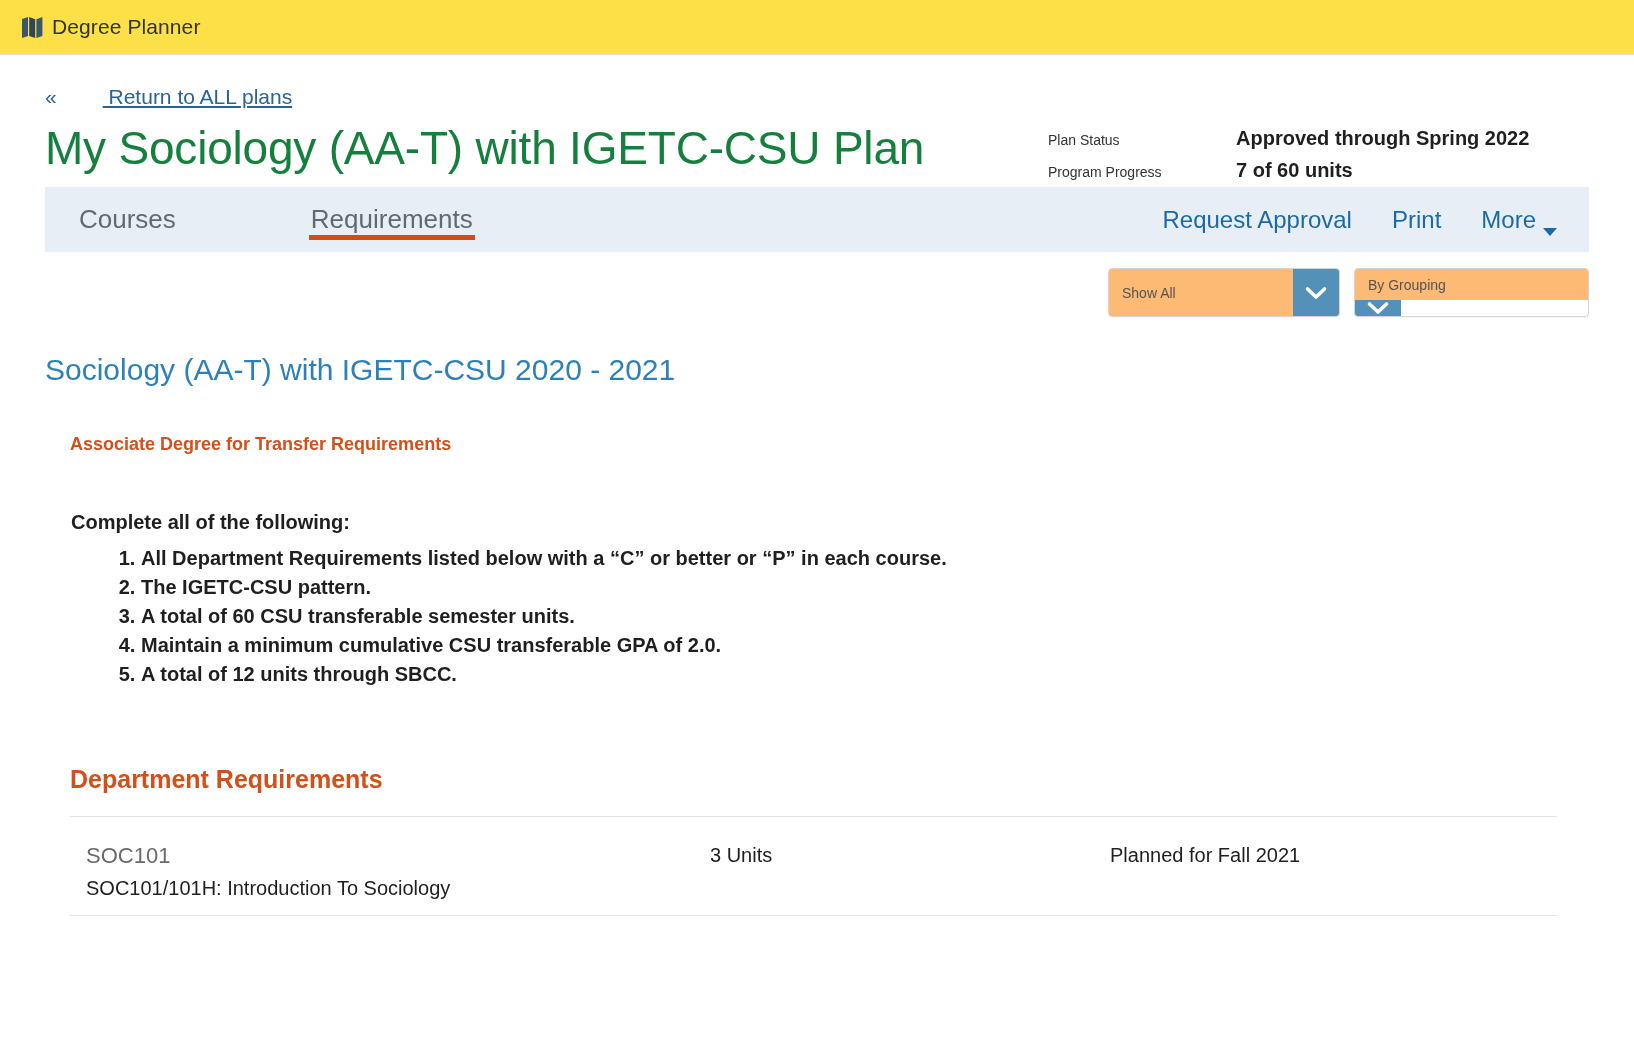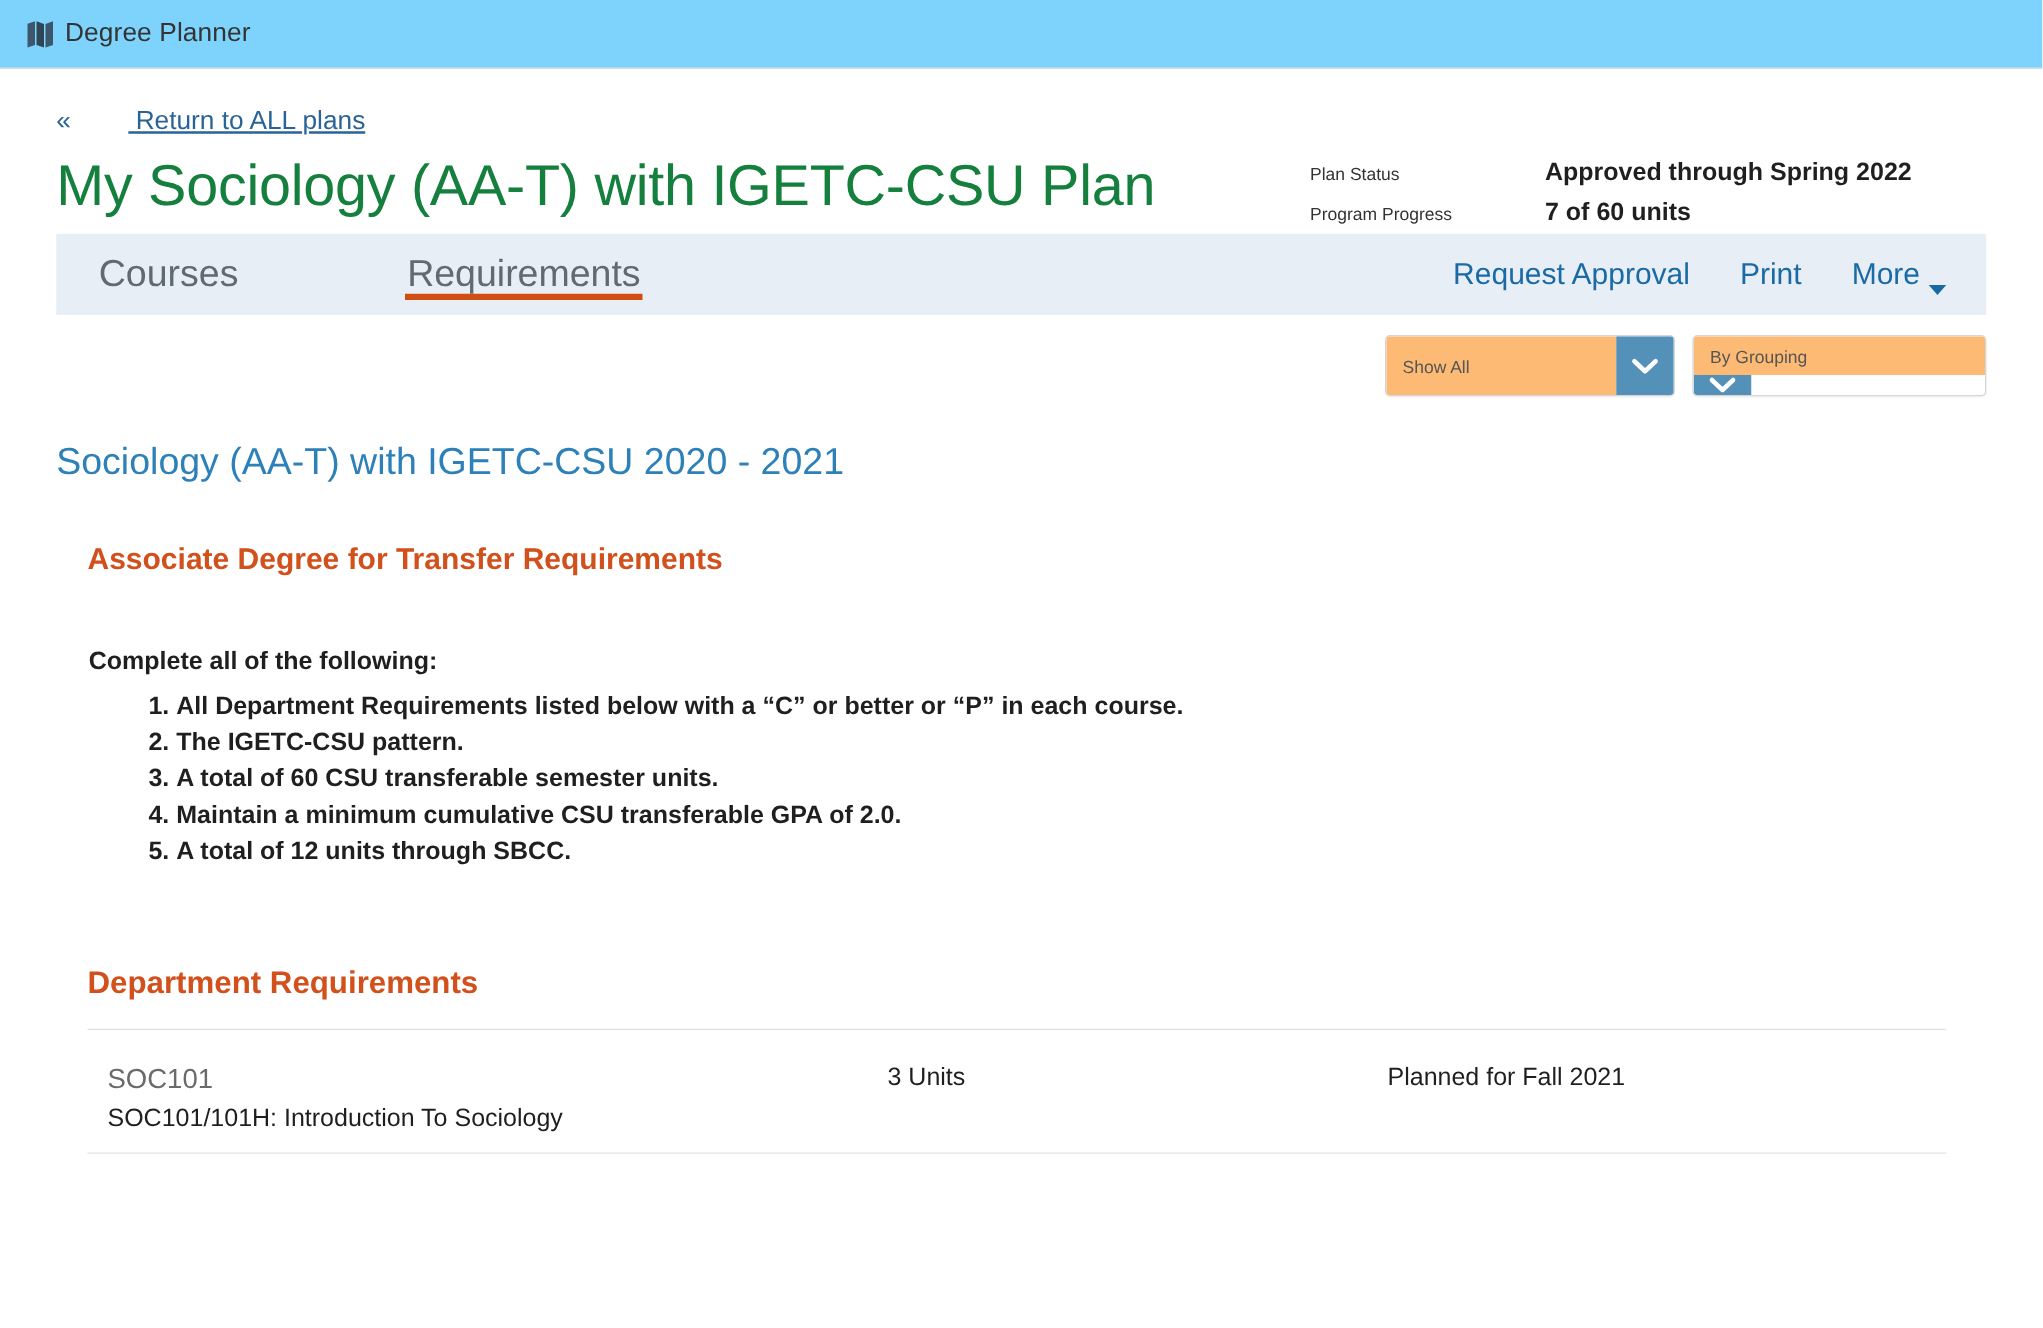--- a/index.html
+++ b/index.html
@@ -12,21 +12,21 @@
     height: 1062px;
     background: #ffffff;
     font-family: "Liberation Sans", sans-serif;
     color: #333333;
     overflow: hidden;
   }
 
   
   .app-header {
     height: 55px;
-    background: #7dd3fc;
+    background: #fde047;
     border-bottom: 1px solid #e0e0e0;
     display: flex;
     align-items: center;
     padding-left: 20px;
     box-sizing: border-box;
   }
   .app-header .brand-icon {
     width: 26px;
     height: 26px;
     margin-right: 6px;
@@ -121,21 +121,21 @@
     display: flex;
     align-items: center;
     position: relative;
   }
   .tabs {
     display: flex;
     align-items: center;
     height: 100%;
   }
   .tab {
-    font-size: 30px;
+    font-size: 26px;
     color: #5f6a72;
     padding: 0 10px;
     height: 100%;
     display: flex;
     align-items: center;
     cursor: pointer;
     position: relative;
     justify-content: flex-end;
   }
   .tab.first { margin-left: 24px; }
@@ -226,21 +226,21 @@
     margin-right: 23px;
   }
   .program-heading {
     font-size: 30px;
     color: #2d81b8;
     margin-top: 36px;
     font-weight: 400;
     cursor: pointer;
   }
   .section-heading {
-    font-size: 24px;
+    font-size: 18px;
     color: #d1501b;
     font-weight: bold;
     margin-top: 47px;
     margin-left: 25px;
   }
   .complete-line {
     font-size: 20px;
     color: #1f1f1f;
     font-weight: bold;
     margin-top: 56px;

